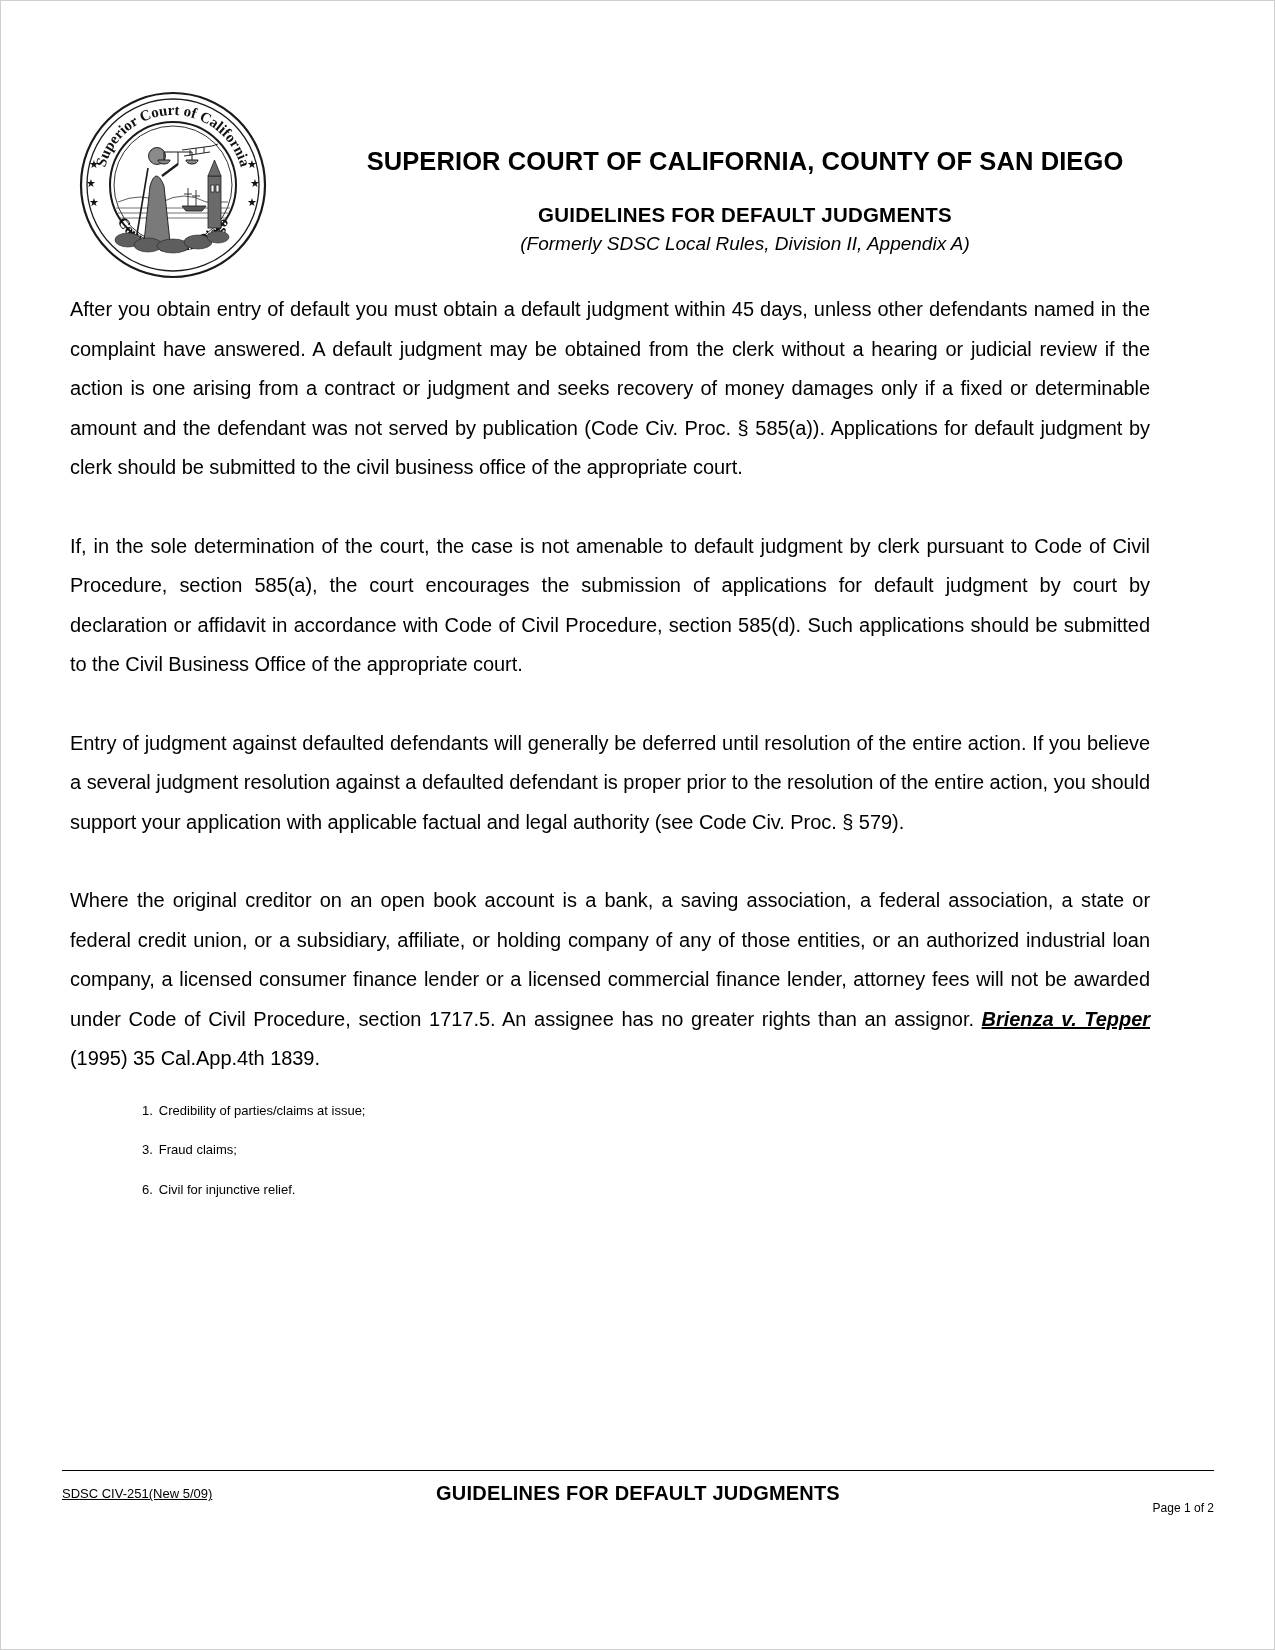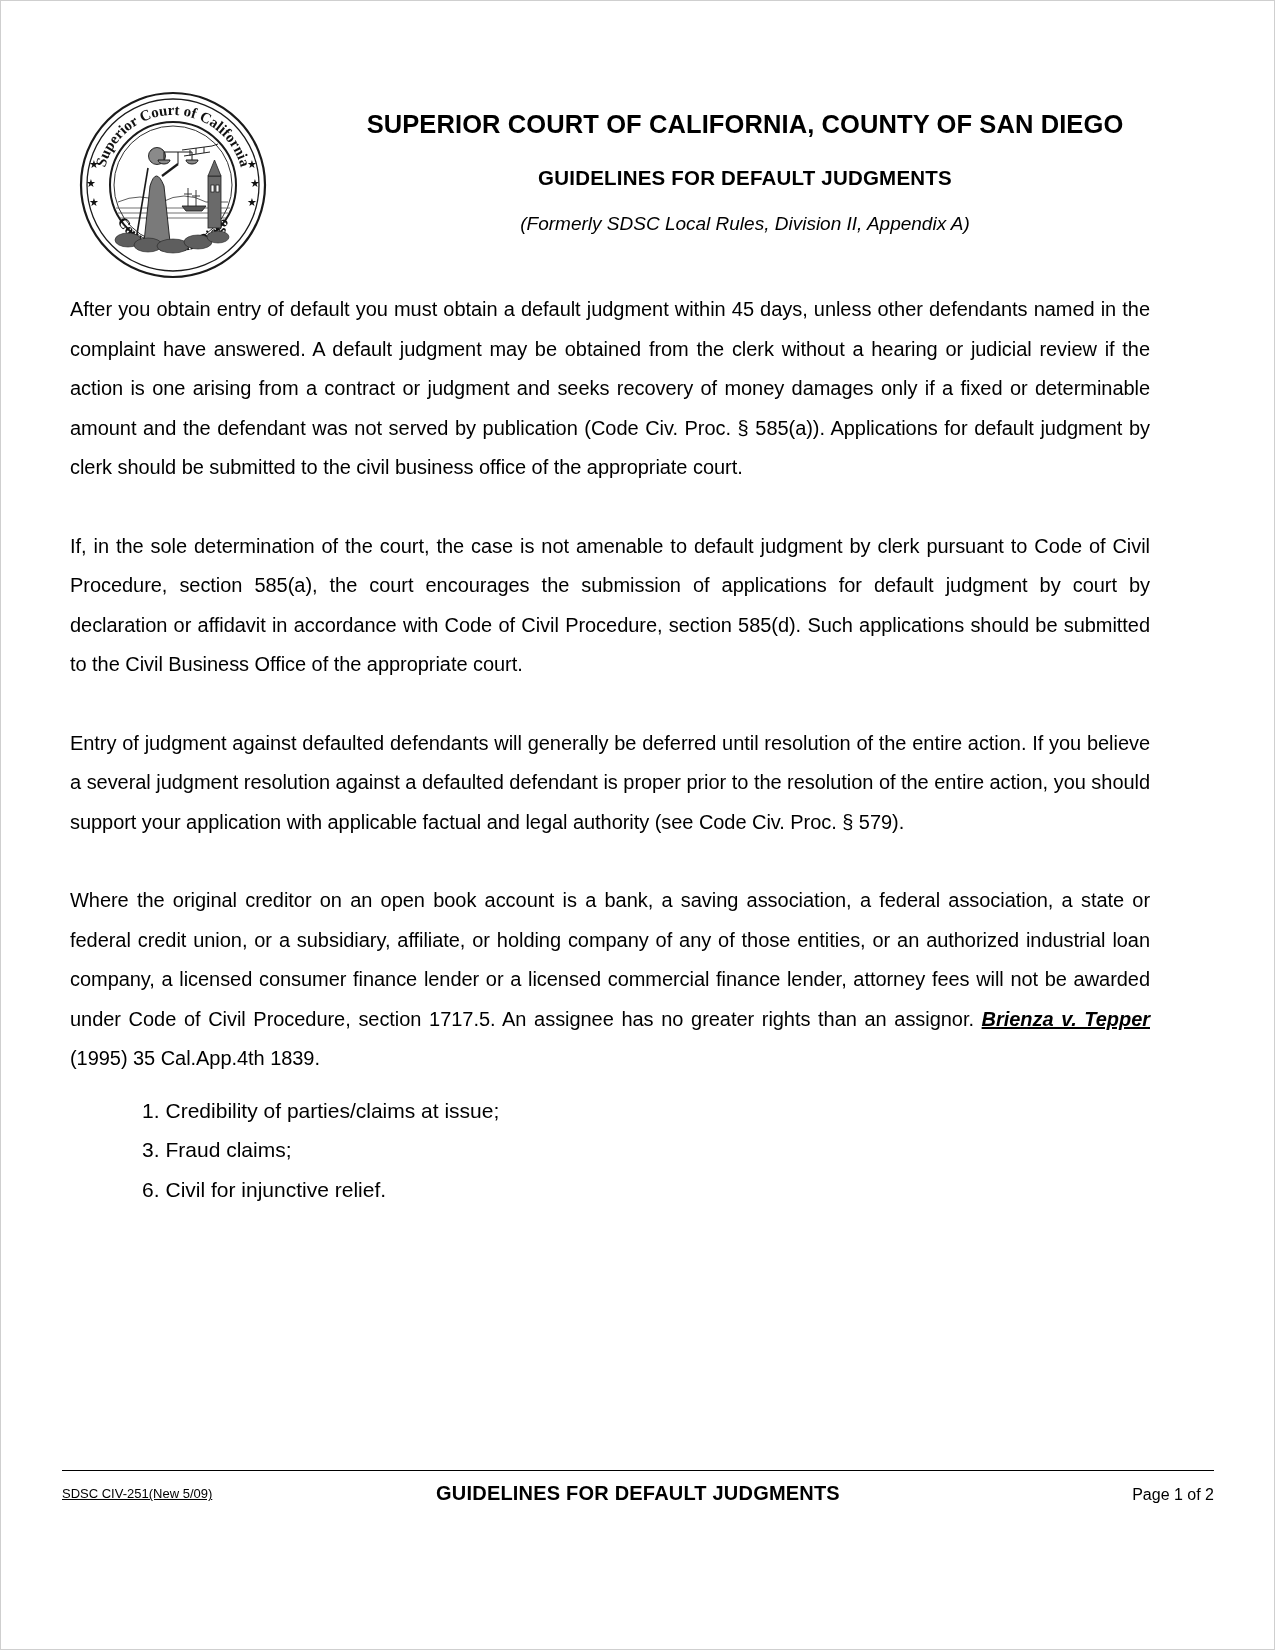--- a/index.html
+++ b/index.html
@@ -38,33 +38,33 @@
     position: absolute;
     left: 275px;
     top: 0;
     width: 940px;
     text-align: center;
   }
   .court-title {
     font-size: 25.5px;
     font-weight: bold;
     letter-spacing: 0.1px;
-    margin-top: 32px;
+    margin-top: 69px;
     white-space: nowrap;
   }
   .form-title {
     font-size: 20.5px;
     font-weight: bold;
     margin-top: 27px;
     letter-spacing: 0.2px;
   }
   .form-subtitle {
     font-size: 19px;
     font-style: italic;
-    margin-top: 23px;
+    margin-top: 6px;
   }
 
   
   .body-area {
     position: absolute;
     left: 70px;
     top: 290px;
     width: 1080px;
   }
   p.para {
@@ -82,21 +82,21 @@
     text-decoration: underline;
   }
 
   
   .list {
     margin: 12px 0 0 0;
     padding: 0;
     list-style: none;
   }
   .list li {
-    font-size: 21px;
+    font-size: 13px;
     line-height: 39.5px;
     margin-left: 72px;
     white-space: nowrap;
   }
   .li-num { margin-right: 6px; }
 
   
   .footer-rule {
     position: absolute;
     left: 62px;
@@ -125,22 +125,22 @@
     top: 0;
     width: 1152px;
     text-align: center;
     font-size: 20px;
     font-weight: bold;
     letter-spacing: 0.2px;
   }
   .footer-right {
     position: absolute;
     right: 0;
-    top: 4px;
-    font-size: 16px;
+    top: 19px;
+    font-size: 12px;
     padding-left: 16px;
   }
 
   
   .edge-line {
     position: absolute;
     background: #cfcfcf;
   }
   .edge-left  { left: 0; top: 0; width: 1px; height: 1650px; }
   .edge-right { right: 0; top: 0; width: 1px; height: 1650px; }

